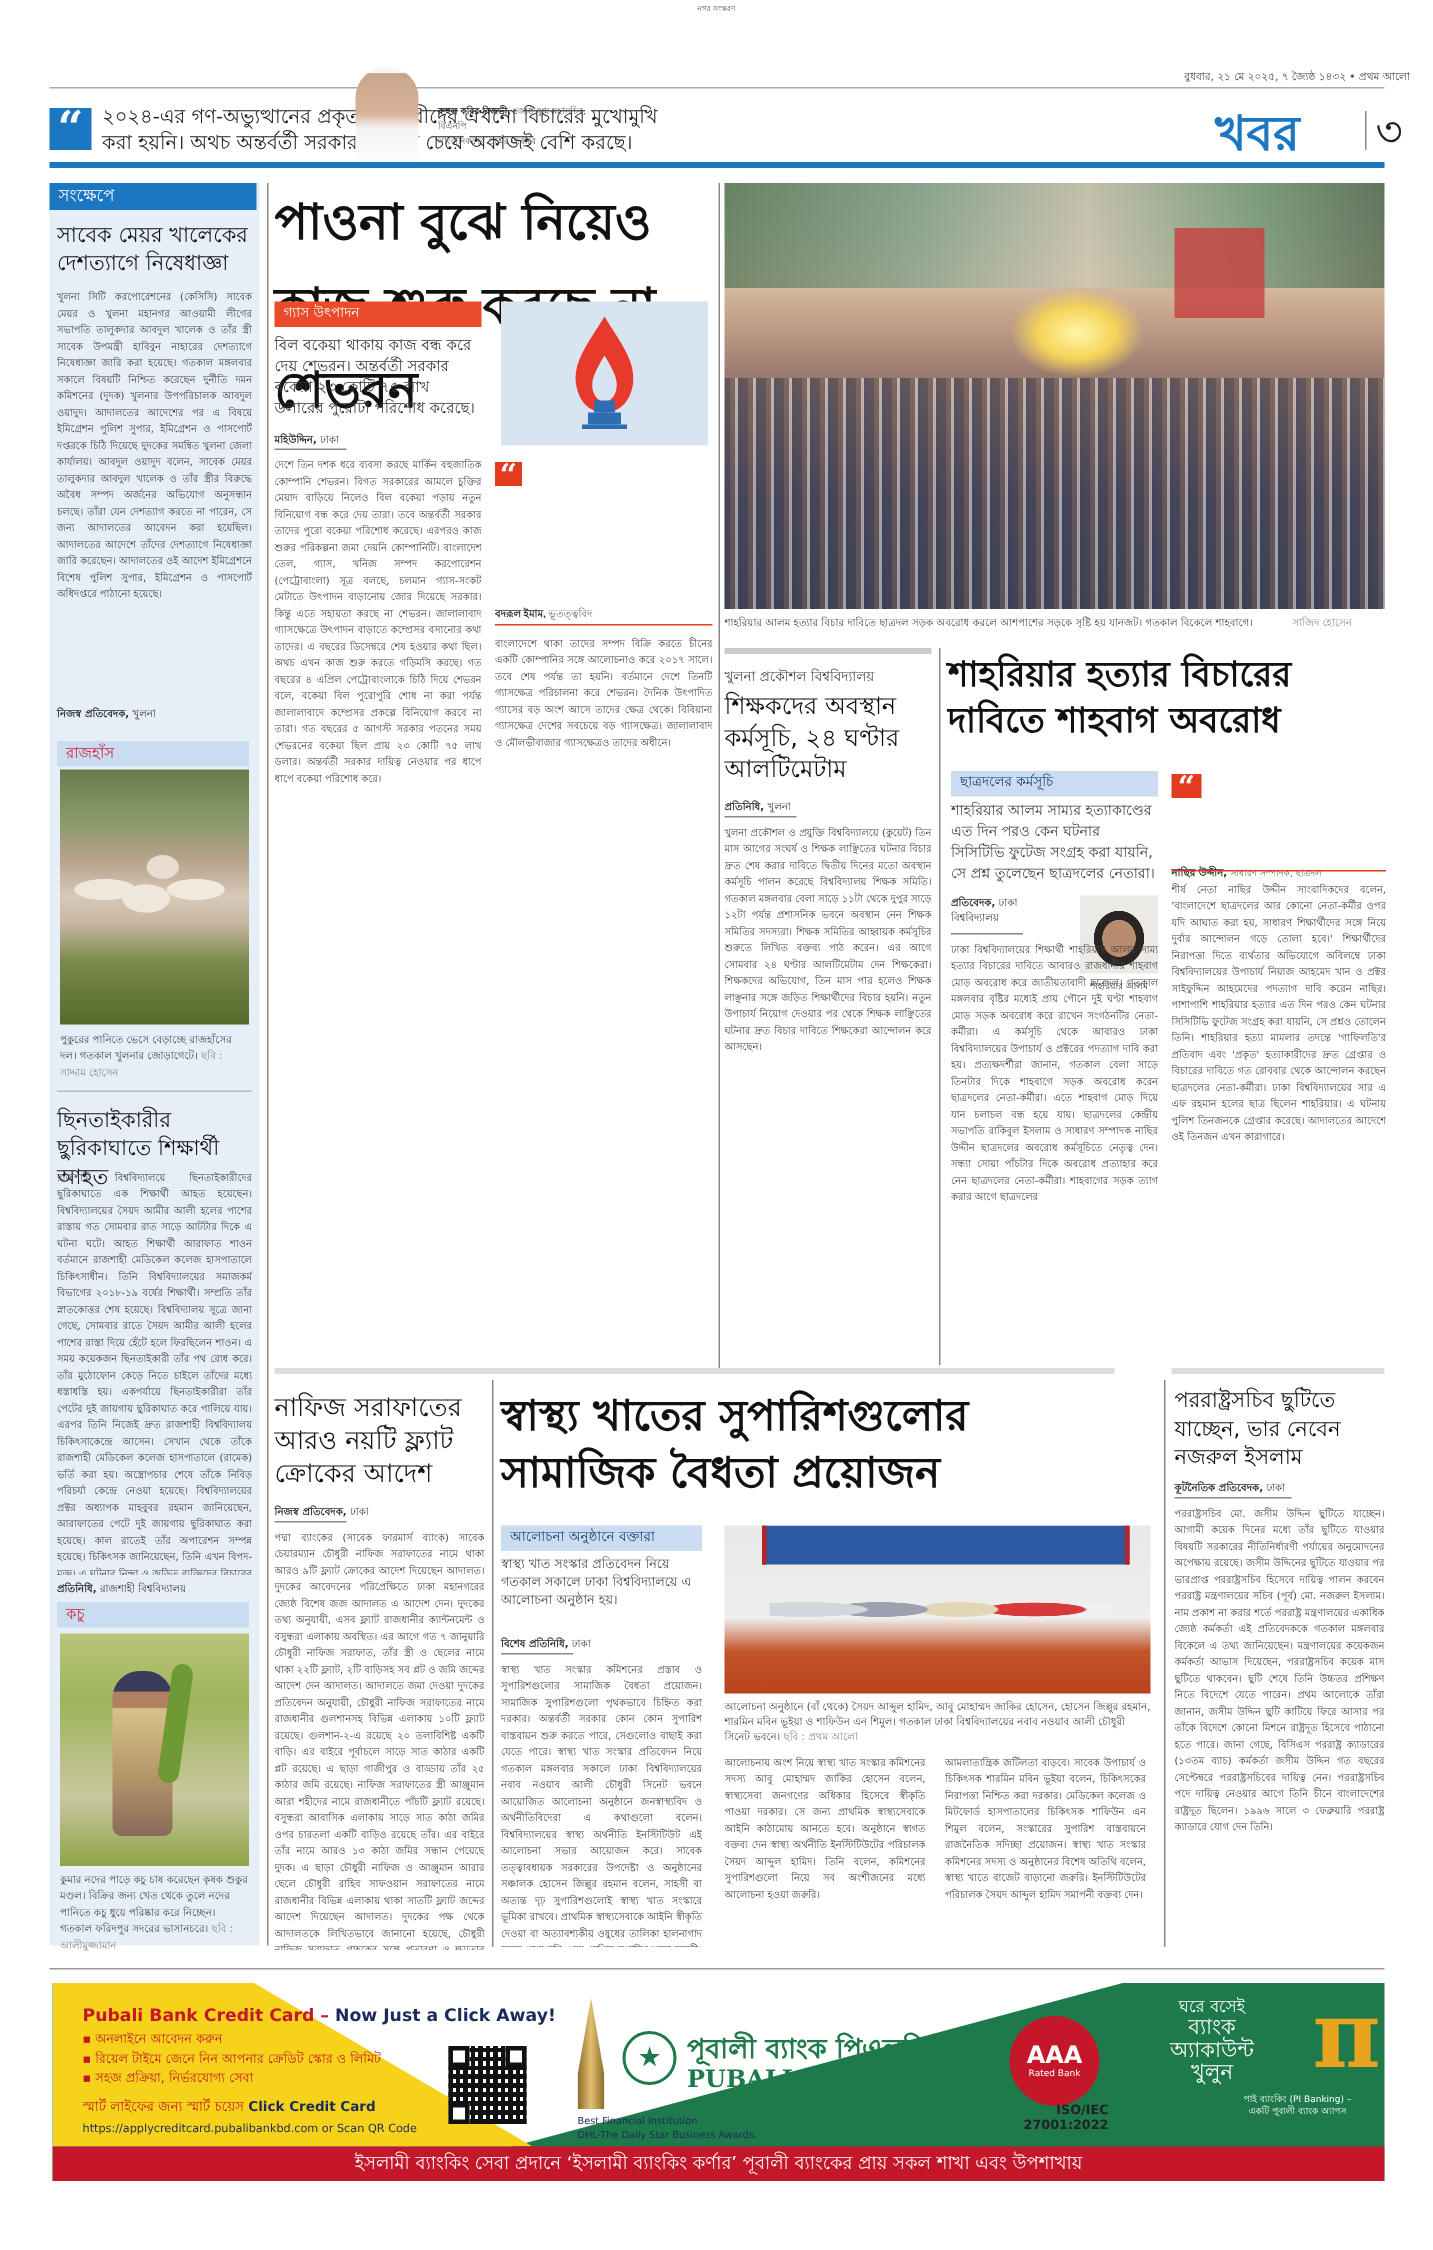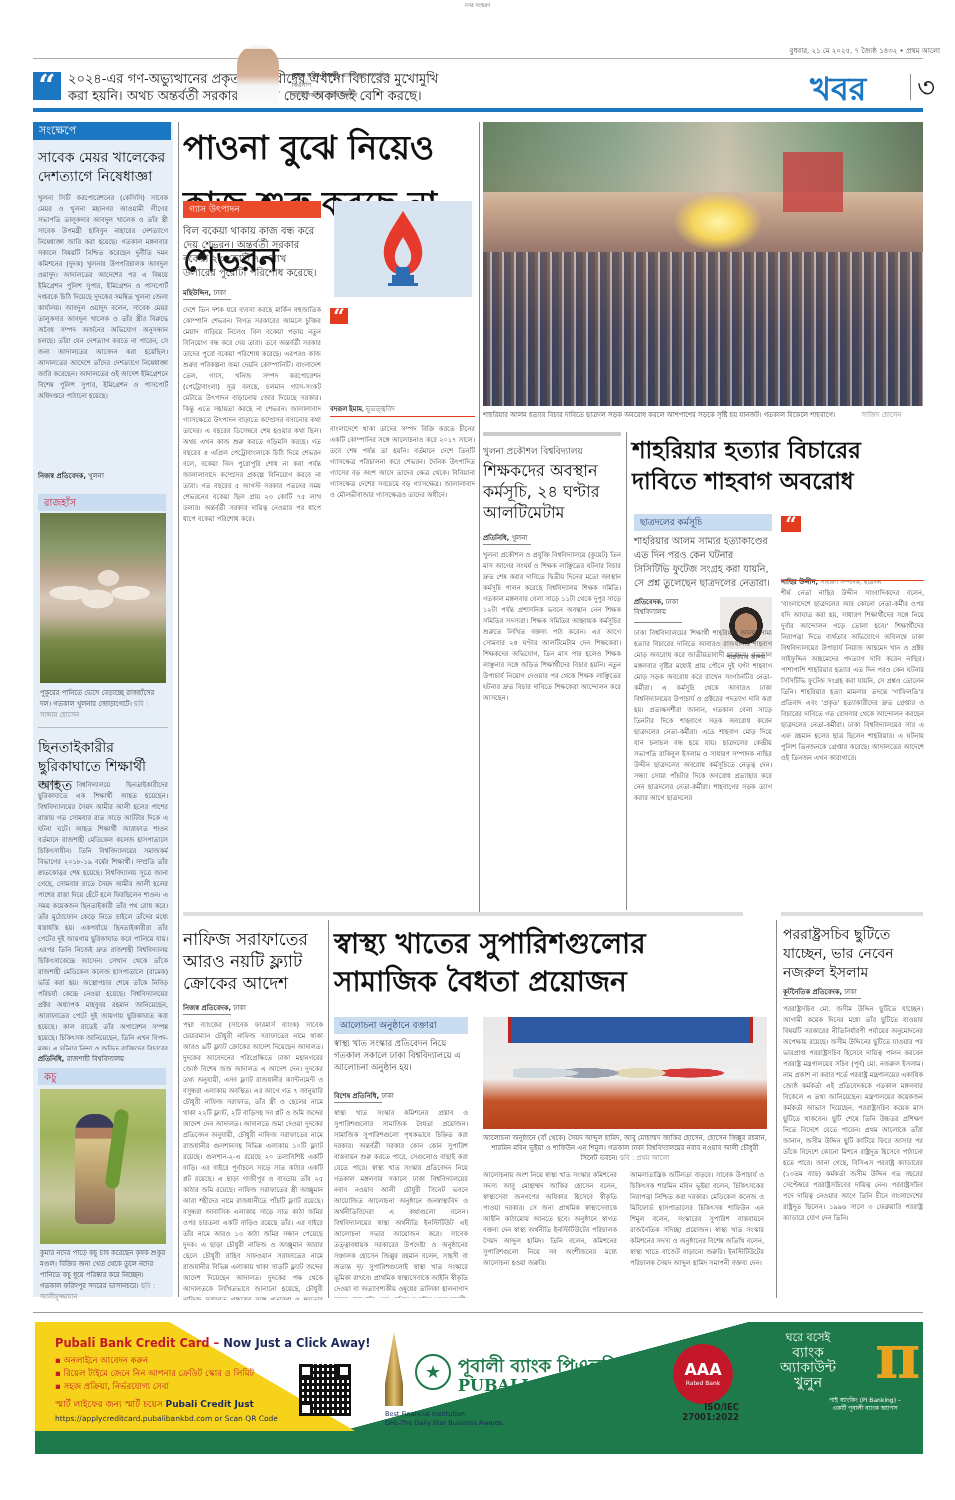--- a/index.html
+++ b/index.html
@@ -175,21 +175,21 @@
   <b>বিশেষ প্রতিনিধি,</b>
   <span>ঢাকা</span>
 </div>
 <div class="hline" style="left:334px;top:1102px;width:48px;background:#888;"></div>
 <div class="abs body-text" style="left:334px;top:1108px;width:134px;height:190px;">স্বাস্থ্য খাত সংস্কার কমিশনের প্রস্তাব ও সুপারিশগুলোর সামাজিক বৈধতা প্রয়োজন। সামাজিক সুপারিশগুলো পৃথকভাবে চিহ্নিত করা দরকার। অন্তর্বর্তী সরকার কোন কোন সুপারিশ বাস্তবায়ন শুরু করতে পারে, সেগুলোও বাছাই করা যেতে পারে। স্বাস্থ্য খাত সংস্কার প্রতিবেদন নিয়ে গতকাল মঙ্গলবার সকালে ঢাকা বিশ্ববিদ্যালয়ের নবাব নওয়াব আলী চৌধুরী সিনেট ভবনে আয়োজিত আলোচনা অনুষ্ঠানে জনস্বাস্থ্যবিদ ও অর্থনীতিবিদেরা এ কথাগুলো বলেন। বিশ্ববিদ্যালয়ের স্বাস্থ্য অর্থনীতি ইনস্টিটিউট এই আলোচনা সভার আয়োজন করে। সাবেক তত্ত্বাবধায়ক সরকারের উপদেষ্টা ও অনুষ্ঠানের সঞ্চালক হোসেন জিল্লুর রহমান বলেন, সাহসী বা অত্যন্ত দৃঢ় সুপারিশগুলোই স্বাস্থ্য খাত সংস্কারে ভূমিকা রাখবে। প্রাথমিক স্বাস্থ্যসেবাকে আইনি স্বীকৃতি দেওয়া বা অত্যাবশ্যকীয় ওষুধের তালিকা হালনাগাদ করার পাশাপাশি ওষুধ প্রাপ্তির সুপারিশগুলো সাহসী। এগুলো বাস্তবায়িত হলে স্বাস্থ্য খাতে পরিবর্তন আসবে। হোসেন জিল্লুর বলেন, শূন্য পদ পূরণের মতো সুপারিশগুলো বাস্তবায়ন করা কঠিন হবে না।</div>
 
 <div class="abs photo" style="left:483px;top:1017px;width:284px;height:112px;background:linear-gradient(180deg,#e8e8ea 0%,#f0eeec 55%,#c3542a 75%,#b8421c 100%);">
   <div style="position:absolute;left:25px;top:0;width:245px;height:26px;background:#2d5aa3;border-left:3px solid #b22;border-right:3px solid #b22;"></div>
   <div style="position:absolute;left:30px;top:40px;width:230px;height:40px;background:radial-gradient(ellipse at 10% 40%,#cfd8dc 0,#cfd8dc 14%,transparent 15%),radial-gradient(ellipse at 32% 40%,#9aa2b0 0,#9aa2b0 14%,transparent 15%),radial-gradient(ellipse at 55% 40%,#e2d7b4 0,#e2d7b4 14%,transparent 15%),radial-gradient(ellipse at 77% 40%,#d63a3a 0,#d63a3a 13%,transparent 14%),radial-gradient(ellipse at 96% 40%,#eef0f2 0,#eef0f2 13%,transparent 14%);"></div>
 </div>
-<div class="abs caption" style="left:483px;top:1133px;width:284px;line-height:10px;text-align:center;">
+<div class="abs caption" style="left:483px;top:1133px;width:284px;line-height:10px;">
   <span>আলোচনা অনুষ্ঠানে (বাঁ থেকে) সৈয়দ আব্দুল হামিদ, আবু মোহাম্মদ জাকির হোসেন, হোসেন জিল্লুর রহমান, শারমিন মবিন ভূইয়া ও শাফিউন এন শিমুল। গতকাল ঢাকা বিশ্ববিদ্যালয়ের নবাব নওয়াব আলী চৌধুরী সিনেট ভবনে।</span>
   <span style="color:#888;">ছবি : প্রথম আলো</span>
 </div>
 <div class="abs body-text" style="left:483px;top:1170px;width:134px;height:128px;">আলোচনায় অংশ নিয়ে স্বাস্থ্য খাত সংস্কার কমিশনের সদস্য আবু মোহাম্মদ জাকির হোসেন বলেন, স্বাস্থ্যসেবা জনগণের অধিকার হিসেবে স্বীকৃতি পাওয়া দরকার। সে জন্য প্রাথমিক স্বাস্থ্যসেবাকে আইনি কাঠামোয় আনতে হবে। অনুষ্ঠানে স্বাগত বক্তব্য দেন স্বাস্থ্য অর্থনীতি ইনস্টিটিউটের পরিচালক সৈয়দ আব্দুল হামিদ। তিনি বলেন, কমিশনের সুপারিশগুলো নিয়ে সব অংশীজনের মধ্যে আলোচনা হওয়া জরুরি।</div>
 <div class="abs body-text" style="left:630px;top:1170px;width:134px;height:128px;">আমলাতান্ত্রিক জটিলতা বাড়বে। সাবেক উপাচার্য ও চিকিৎসক শারমিন মবিন ভূইয়া বলেন, চিকিৎসকের নিরাপত্তা নিশ্চিত করা দরকার। মেডিকেল কলেজ ও মিটফোর্ড হাসপাতালের চিকিৎসক শাফিউন এন শিমুল বলেন, সংস্কারের সুপারিশ বাস্তবায়নে রাজনৈতিক সদিচ্ছা প্রয়োজন। স্বাস্থ্য খাত সংস্কার কমিশনের সদস্য ও অনুষ্ঠানের বিশেষ অতিথি বলেন, স্বাস্থ্য খাতে বাজেট বাড়ানো জরুরি। ইনস্টিটিউটের পরিচালক সৈয়দ আব্দুল হামিদ সমাপনী বক্তব্য দেন।</div>
 
 <div class="vline" style="left:776px;top:920px;height:378px;"></div>
 
 <div class="abs hl" style="left:783px;top:925px;width:140px;font-size:14px;line-height:19px;">পররাষ্ট্রসচিব ছুটিতে যাচ্ছেন, ভার নেবেন নজরুল ইসলাম</div>
 <div class="abs byline" style="left:783px;top:986px;">
@@ -207,21 +207,21 @@
 
   <div class="abs" style="left:20px;top:14px;font-size:11.5px;font-weight:bold;white-space:nowrap;">
     <span style="color:#c4182a;">Pubali Bank Credit Card – </span><span style="color:#1b2a5b;">Now Just a Click Away!</span>
   </div>
   <div class="abs" style="left:20px;top:32px;font-size:8.5px;line-height:13px;color:#c4182a;">
     <div>▪ <span>অনলাইনে আবেদন করুন</span></div>
     <div>▪ <span>রিয়েল টাইমে জেনে নিন আপনার ক্রেডিট স্কোর ও লিমিট</span></div>
     <div>▪ <span>সহজ প্রক্রিয়া, নির্ভরযোগ্য সেবা</span></div>
   </div>
   <div class="abs" style="left:20px;top:75px;font-size:9px;color:#c4182a;white-space:nowrap;">
-    <span>স্মার্ট লাইফের জন্য স্মার্ট চয়েস </span><b style="color:#1b2a5b;">Pubali Credit Just</b>
+    <span>স্মার্ট লাইফের জন্য স্মার্ট চয়েস </span><b style="color:#1b2a5b;">Click Credit Card</b>
   </div>
   <div class="abs" style="left:20px;top:92px;font-size:7.5px;color:#1b2a5b;white-space:nowrap;">https://applycreditcard.pubalibankbd.com or Scan QR Code</div>
 
   <div class="abs" style="left:264px;top:42px;width:52px;height:52px;background:
        repeating-linear-gradient(0deg,#111 0,#111 3px,transparent 3px,transparent 6px),
        repeating-linear-gradient(90deg,#111 0,#111 3px,#fff 3px,#fff 5px);">
     <div style="position:absolute;left:0;top:0;width:14px;height:14px;border:3px solid #111;background:#fff;"></div>
     <div style="position:absolute;right:0;top:0;width:14px;height:14px;border:3px solid #111;background:#fff;"></div>
     <div style="position:absolute;left:0;bottom:0;width:14px;height:14px;border:3px solid #111;background:#fff;"></div>
   </div>
@@ -249,13 +249,14 @@
     <div style="font-size:14px;">ব্যাংক</div>
     <div style="font-size:14px;">অ্যাকাউন্ট</div>
     <div style="font-size:14px;">খুলুন</div>
   </div>
   <div class="abs serif" style="left:840px;top:-2px;font-size:62px;font-weight:bold;color:#e9a31f;">π</div>
   <div class="abs" style="left:780px;top:74px;width:100px;text-align:center;font-size:6px;color:#fff;line-height:8px;">
     <div>পাই ব্যাংকিং (PI Banking) –</div>
     <div>একটি পূবালী ব্যাংক অ্যাপস</div>
   </div>
 
+  <div class="abs" style="left:0;top:109px;width:888px;height:23px;background:#c4182a;color:#fff;font-size:12px;line-height:23px;text-align:center;white-space:nowrap;">ইসলামী ব্যাংকিং সেবা প্রদানে ‘ইসলামী ব্যাংকিং কর্ণার’ পূবালী ব্যাংকের প্রায় সকল শাখা এবং উপশাখায়</div>
 </div>
 
 </body></html>

